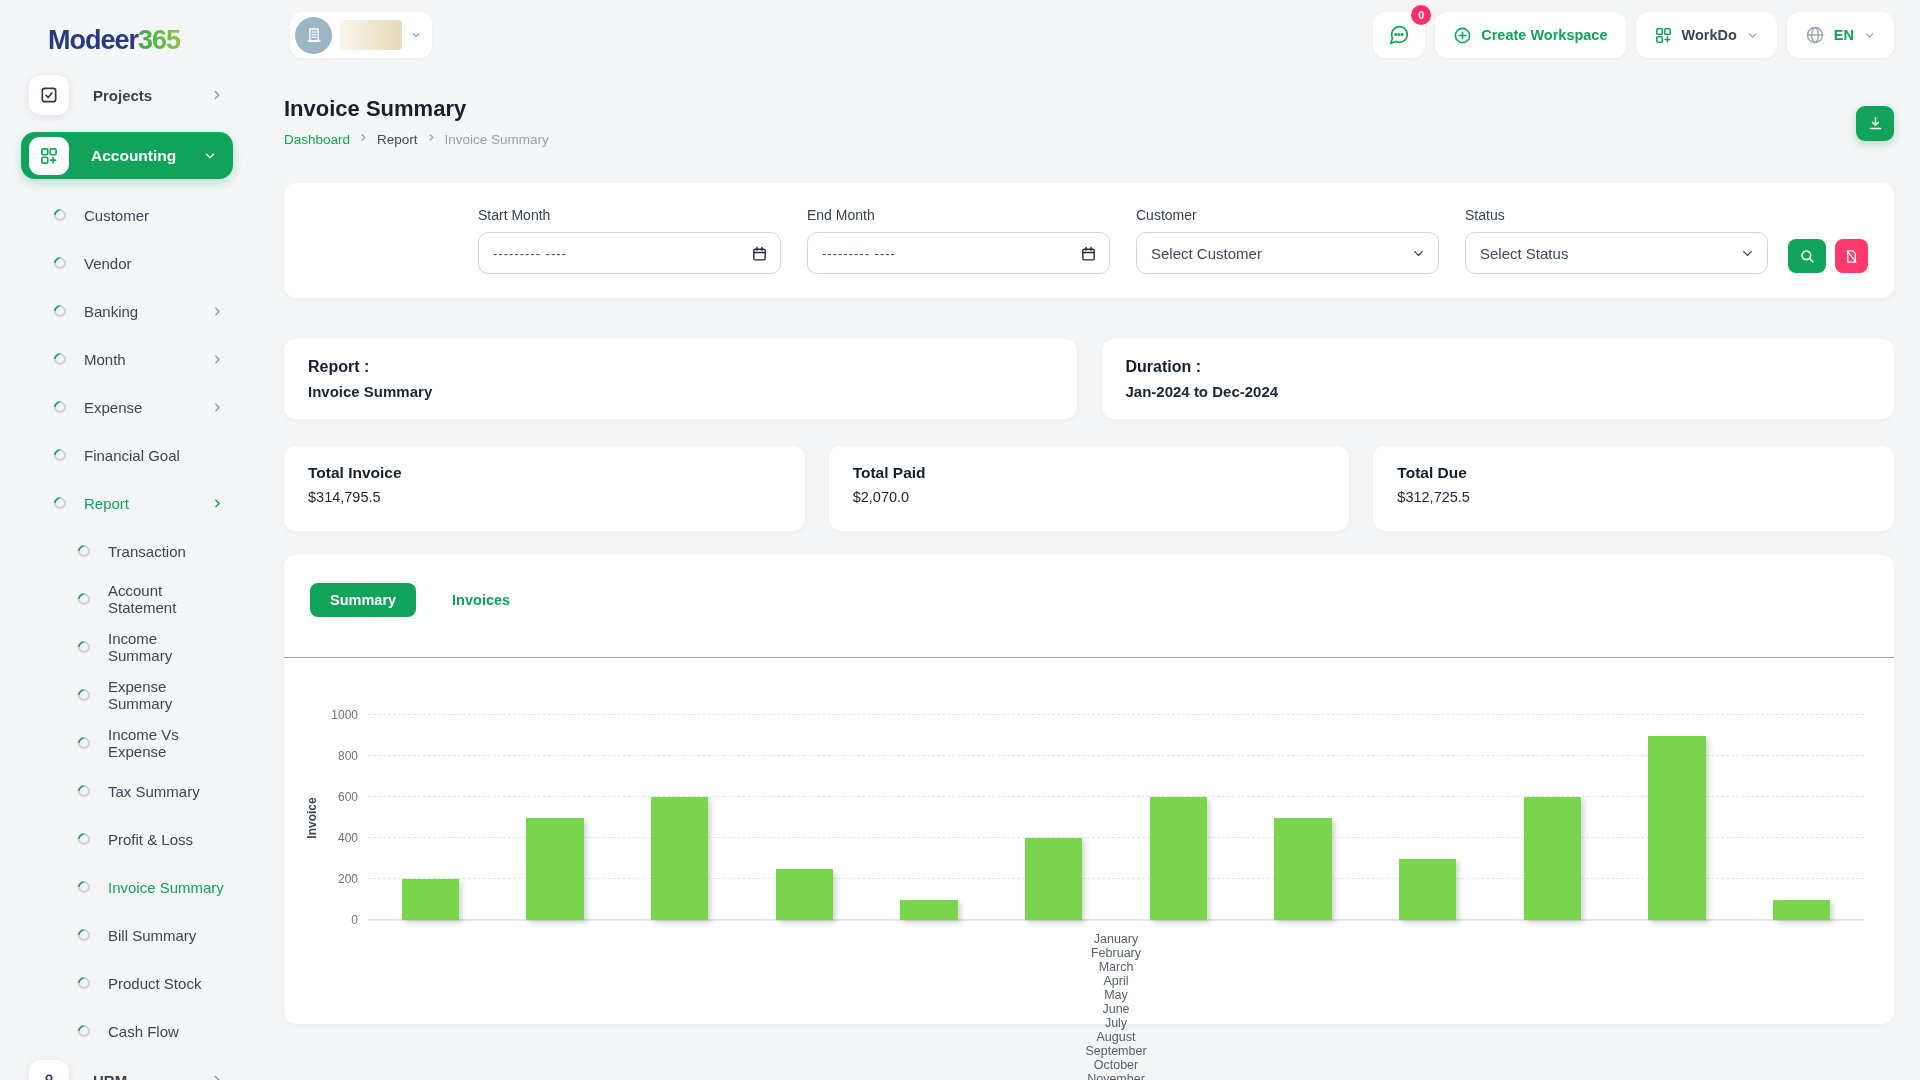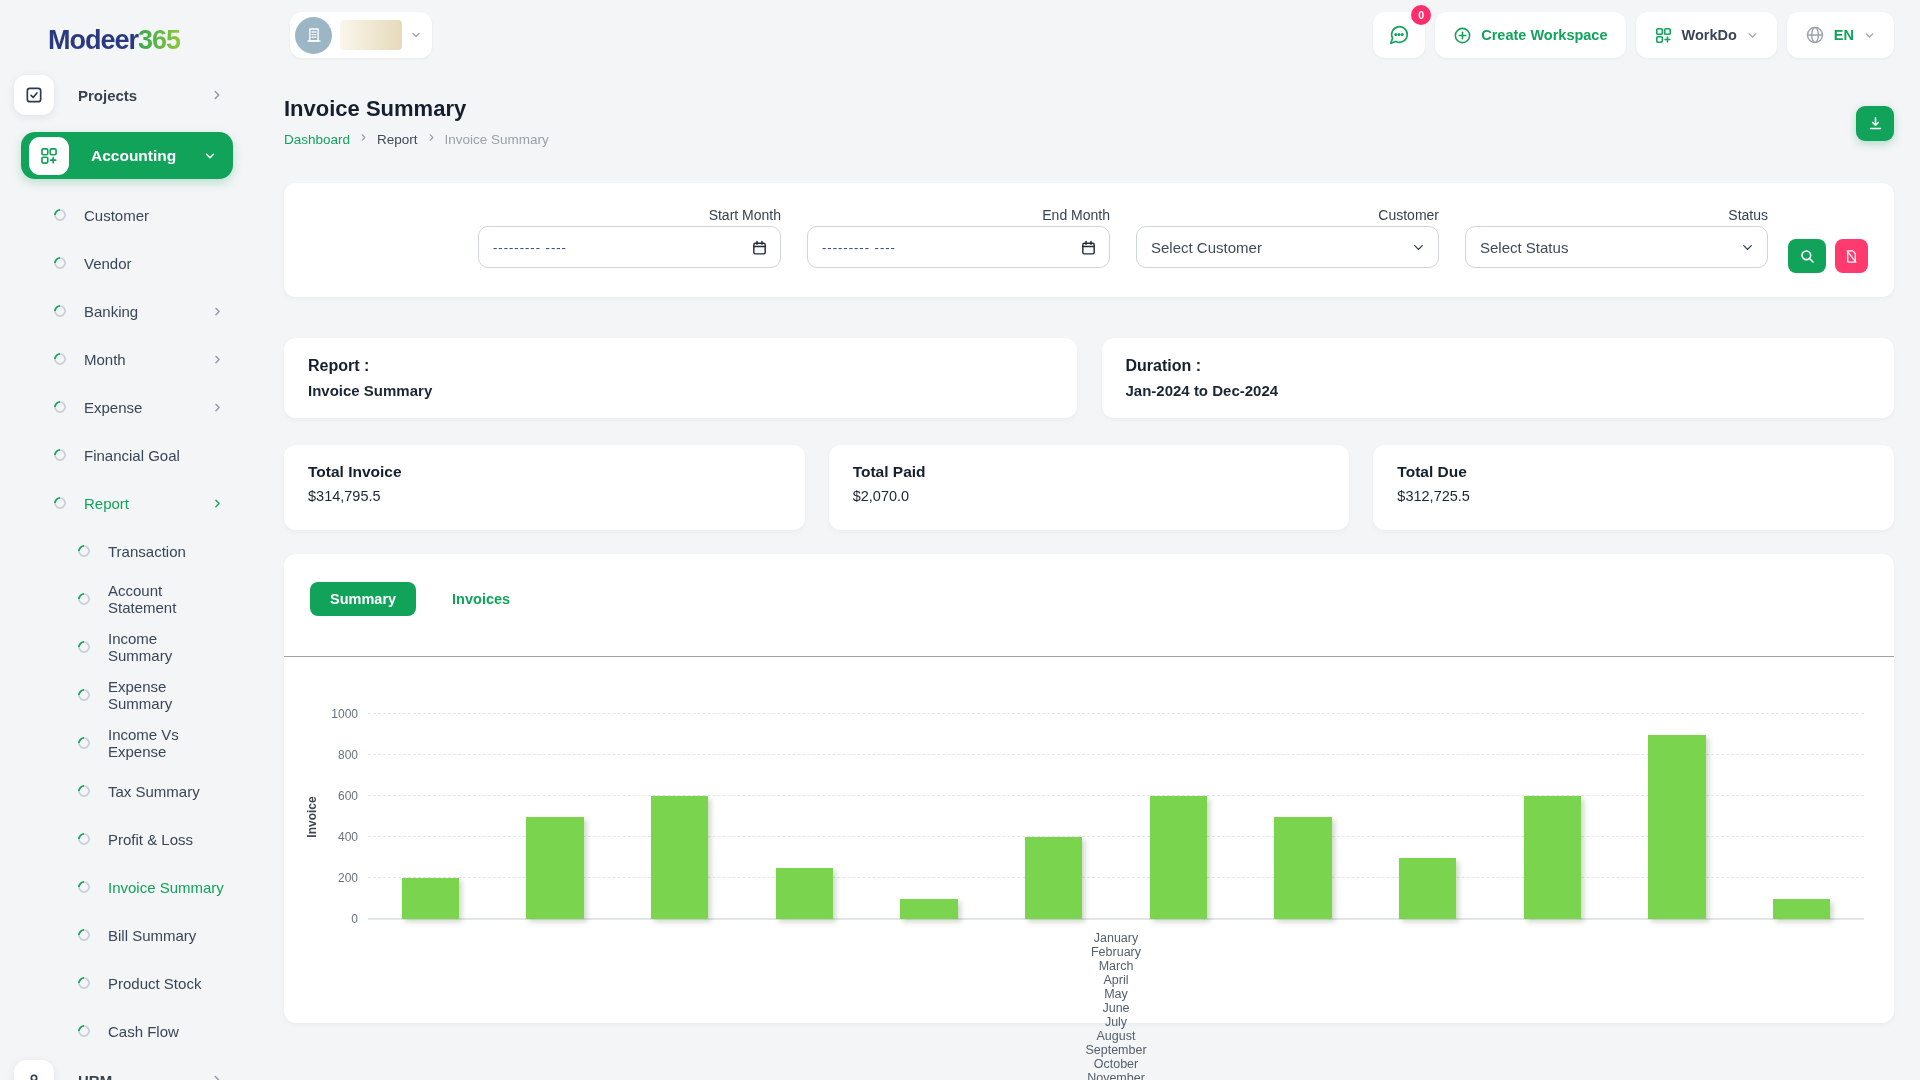--- a/index.html
+++ b/index.html
@@ -16,21 +16,21 @@
   .sidebar { width:254px; flex:0 0 254px; height:1080px; padding-top:10px; position:relative; }
   .logo { height:60px; display:flex; align-items:center; padding-left:48px; }
   .logo .brand-main { font-size:27px; font-weight:800; color:#2b3a80; letter-spacing:-1px; }
   .logo .brand-suffix {
     font-size:27px; font-weight:800; letter-spacing:-1px;
     background:linear-gradient(90deg,#35a84c,#8dc63f);
     -webkit-background-clip:text; background-clip:text; color:transparent;
   }
   .side-item {
     display:flex; align-items:center; height:50px;
-    padding:0 30px 0 14px; gap:24px; cursor:pointer;
+    padding:0 30px 0 29px; gap:24px; cursor:pointer;
     font-size:15px; color:#39434f; font-weight:600;
   }
   .icon-box {
     width:40px; height:40px; border-radius:12px; background:#ffffff;
     box-shadow:0 2px 8px rgba(20,30,50,.09);
     display:flex; align-items:center; justify-content:center;
     color:#2e3a52; flex:0 0 40px;
   }
   .side-item .chev { margin-left:auto; color:#8f99a5; display:flex; }
   .accounting-pill {
@@ -103,21 +103,21 @@
     box-shadow:0 3px 8px rgba(18,163,91,.3);
   }
 
   .card {
     background:#ffffff; border-radius:12px;
     box-shadow:0 2px 5px rgba(20,30,50,.04);
   }
   .filter-card { margin-top:36px; padding:24px 26px; }
   .filter-row { display:flex; align-items:flex-start; gap:26px; padding-left:168px; }
   .field { width:303px; }
-  .field-label { font-size:14px; color:#39434f; margin-bottom:3px;text-align:right; }
+  .field-label { font-size:14px; color:#39434f; margin-bottom:9px; }
   .input-like {
     height:42px; border:1px solid #d0d5dd; border-radius:10px; background:#ffffff;
     display:flex; align-items:center; padding:0 12px 0 14px; cursor:pointer;
   }
   .month-ph { font-size:13px; letter-spacing:1px; color:#33418a; flex:1; }
   .select-val { font-size:15px; color:#3f4a5a; flex:1; }
   .cal-ic, .sel-chev { color:#1f2937; display:flex; }
   .sel-chev { color:#374151; }
   .filter-btns { display:flex; gap:9px; margin-left:-6px; padding-top:0; }
   .btn-sq {

